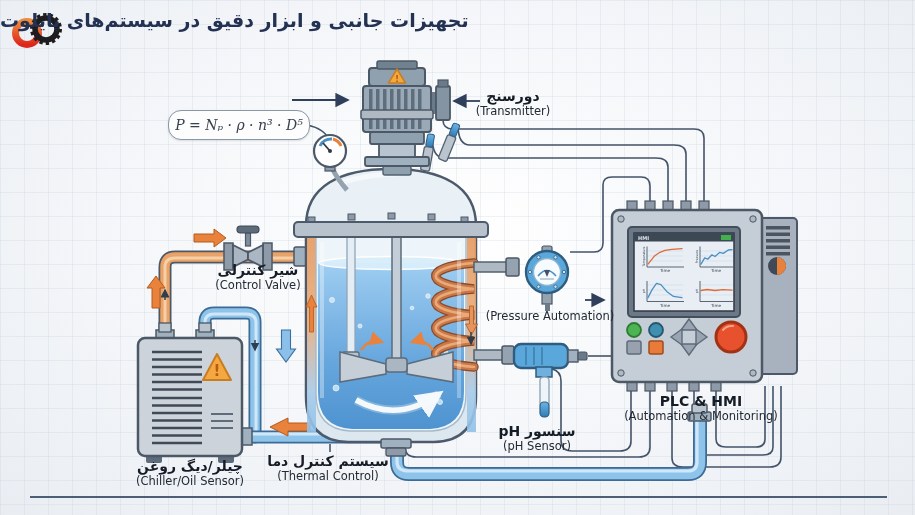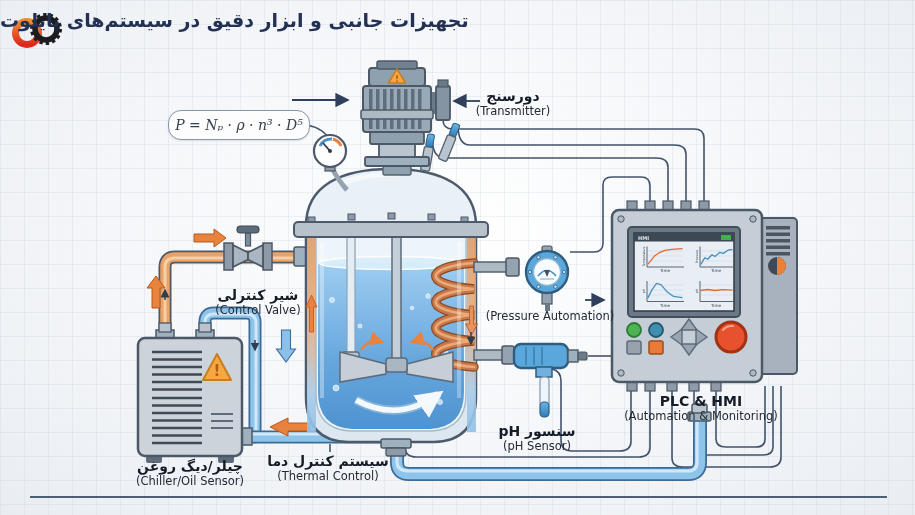--- a/index.html
+++ b/index.html
@@ -391,21 +391,21 @@
 
 <div class="lbl" style="left:550px;top:310px">
   <span class="en">(Pressure Automation)</span>
 </div>
 
 <div class="lbl" style="left:537px;top:423px">
   <span class="fa">سنسور pH</span>
   <span class="en">(pH Sensor)</span>
 </div>
 
-<div class="lbl" style="left:258px;top:287px">
+<div class="lbl" style="left:258px;top:262px">
   <span class="fa">شیر کنترلی</span>
   <span class="en">(Control Valve)</span>
 </div>
 
 <div class="lbl" style="left:190px;top:458px">
   <span class="fa">چیلر/دیگ روغن</span>
   <span class="en">(Chiller/Oil Sensor)</span>
 </div>
 
 <div class="lbl" style="left:328px;top:453px">

